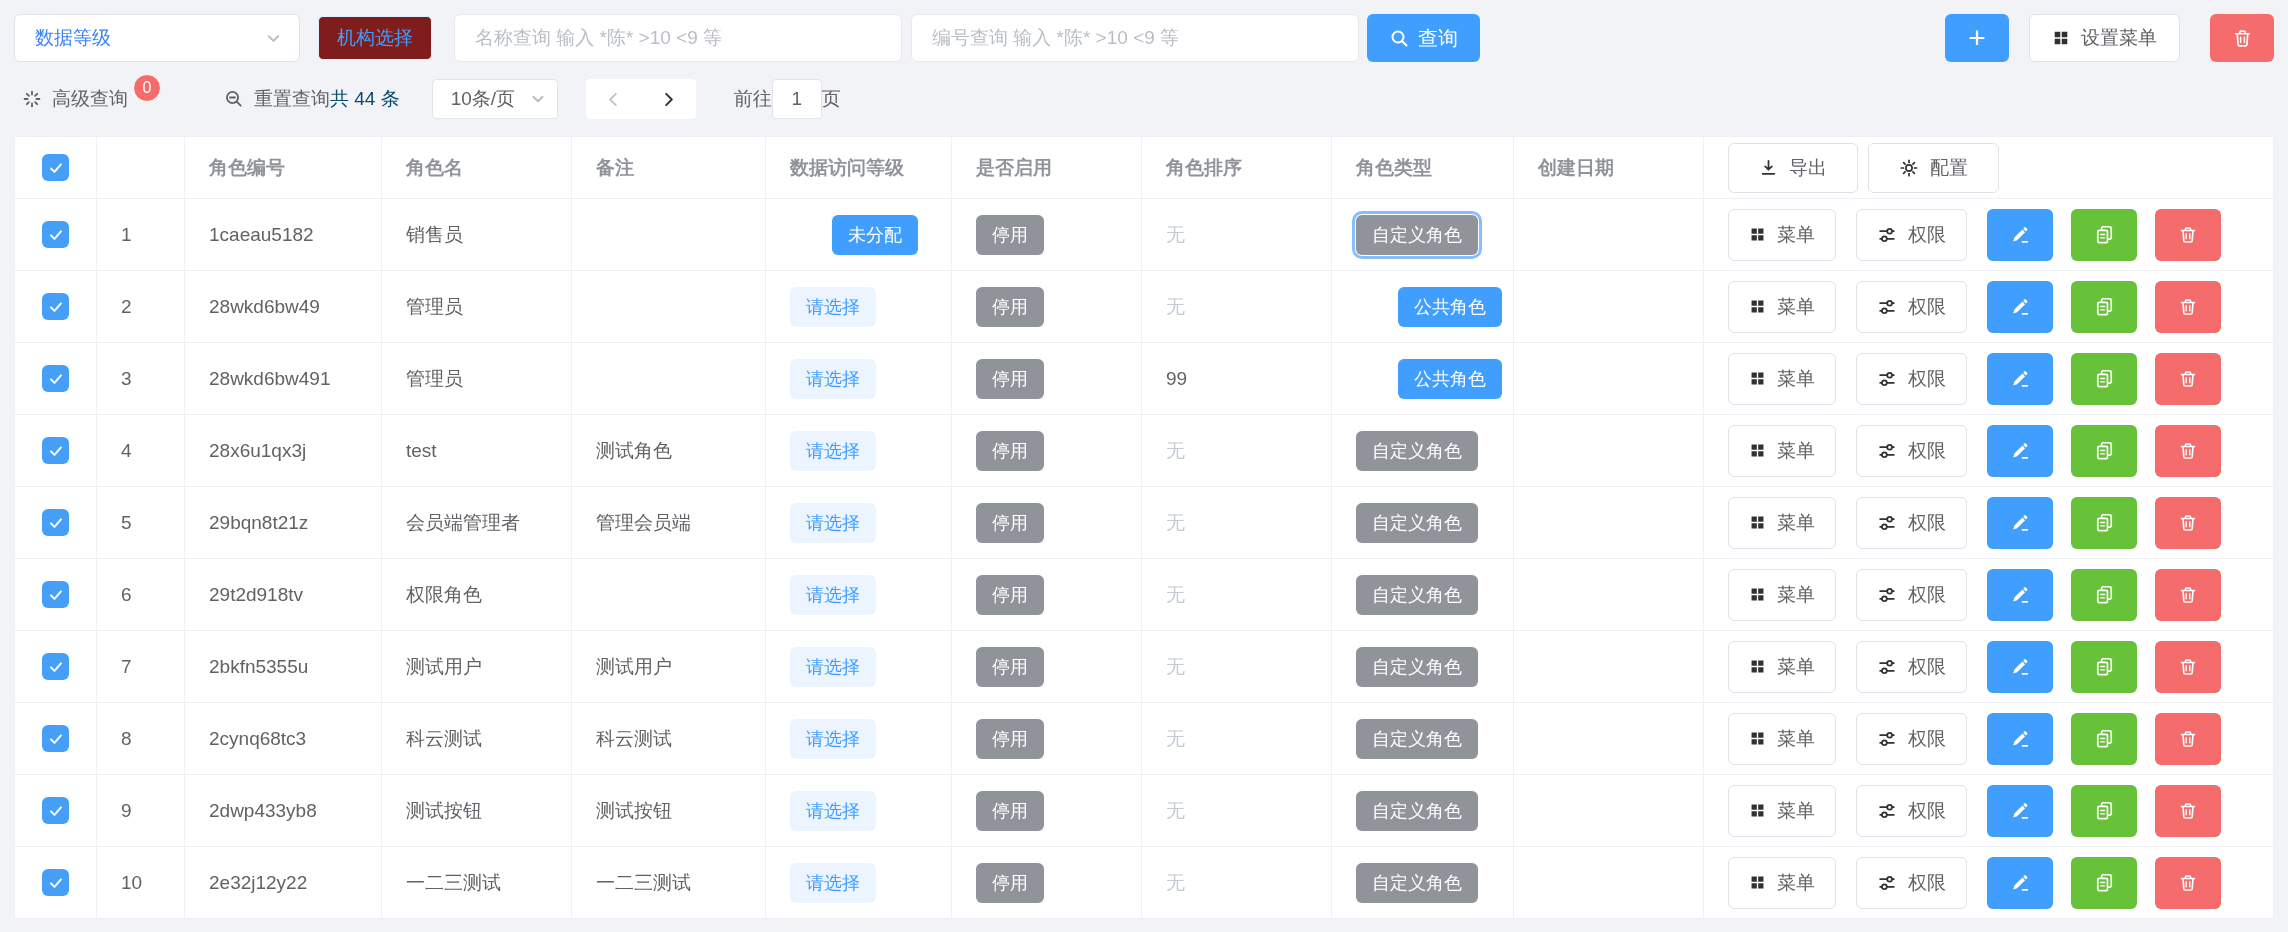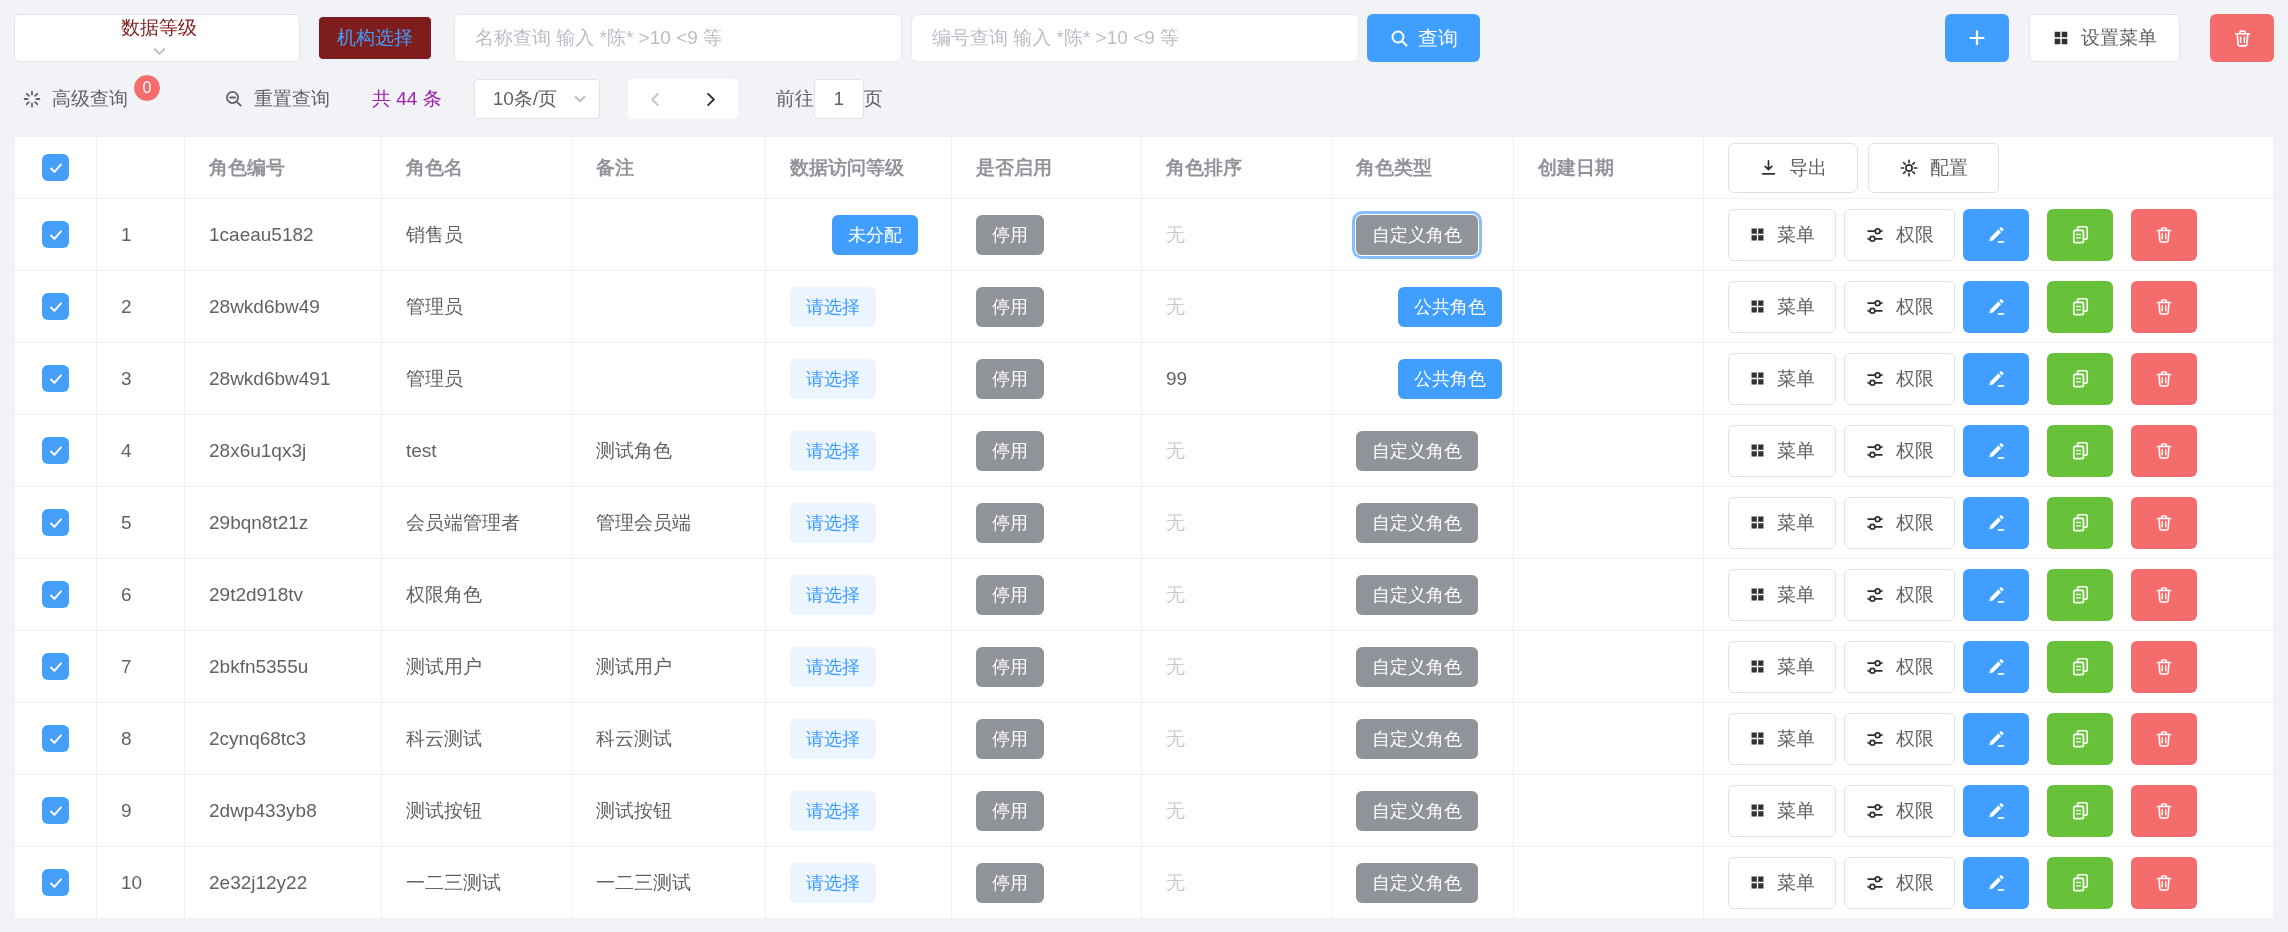--- a/index.html
+++ b/index.html
@@ -9,21 +9,21 @@
     font-family:"Liberation Sans","DejaVu Sans",sans-serif;
     color:#606266; overflow:hidden;
   }
   svg { display:block; flex:none; }
 
   
   .toolbar1 { height:48px; margin:14px 14px 0 14px; display:flex; align-items:center; }
   .select-box {
     width:286px; height:48px; background:#fff; border:1px solid #dfe3ea; border-radius:6px;
     display:flex; align-items:center; justify-content:space-between; padding:0 16px 0 20px;
-    font-size:19px; color:#7f1d1d; cursor:pointer;flex-direction:column;
+    font-size:19px; color:#3b82f6; cursor:pointer;
   }
   .chip {
     height:44px; margin-left:18px; padding:0 18px; background:#7f1d1d; border:1px solid #e3f0ff;
     border-radius:5px; color:#409eff; font-size:19px; display:flex; align-items:center; cursor:pointer;
   }
   .search-input {
     width:448px; height:48px; margin-left:22px; background:#fff; border:1px solid #e6e9ef;
     border-radius:6px; padding:0 20px; font-size:19px; color:#606266;
     font-family:"Liberation Sans","DejaVu Sans",sans-serif;
   }
@@ -45,21 +45,21 @@
 
   
   .toolbar2 { height:74px; padding:0 22px; display:flex; align-items:center; font-size:19px; color:#606266; }
   .tool-link { display:flex; align-items:center; gap:10px; cursor:pointer; position:relative; }
   .adv-badge {
     position:absolute; top:-12px; right:-33px; min-width:28px; height:28px; padding:0 4px;
     background:#f56c6c; border:1px solid #fff; border-radius:14px; color:#fff; font-size:16px;
     display:flex; align-items:center; justify-content:center;
   }
   .reset-link { margin-left:96px; }
-  .total-text { margin-left:42px; color:#a21caf; }
+  .total-text { color:#0c4a6e; }
   .pagesize-box {
     width:126px; height:40px; margin-left:32px; background:#fff; border:1px solid #dfe3ea; border-radius:4px;
     display:flex; align-items:center; justify-content:space-between; padding:0 10px 0 18px;
     font-size:19px; color:#606266; cursor:pointer;
   }
   .pager { width:110px; height:40px; margin-left:28px; background:#fff; border-radius:4px;
            display:flex; align-items:center; justify-content:space-around; }
   .pager-btn { background:none; border:none; cursor:pointer; display:flex; align-items:center; }
   .goto { margin-left:38px; display:flex; align-items:center; }
   .goto-input { width:50px; height:40px; border:1px solid #dfe3ea; border-radius:4px; text-align:center;
@@ -95,21 +95,21 @@
   .badge.focus-ring { box-shadow:0 0 0 1px #fff, 0 0 0 4px #86bdfb; }
 
   .btn-ghost {
     height:52px; padding:0 20px; background:#fff; border:1px solid #dde1e8; border-radius:6px;
     color:#606266; font-size:19px; gap:11px; display:inline-flex; align-items:center; cursor:pointer;
     font-family:"Liberation Sans","DejaVu Sans",sans-serif;
   }
   .btn-ghost .dark-ic { color:#303133; }
   .hdr-btn { height:50px; padding:0 30px; }
   .hdr-btn + .hdr-btn { margin-left:10px; }
-  .c-actions .btn-ghost { margin-right:8px; }
+  .c-actions .btn-ghost { margin-right:20px; }
   .btn-sq { width:66px; height:52px; border-radius:6px; margin-right:18px; }
   .btn-sq:last-child { margin-right:0; }
   .btn-success { background:#67c23a; color:#fff; }
 </style>
 </head>
 <body>
 
 <div class="toolbar1">
   <div class="select-box">
     <span>数据等级</span>

